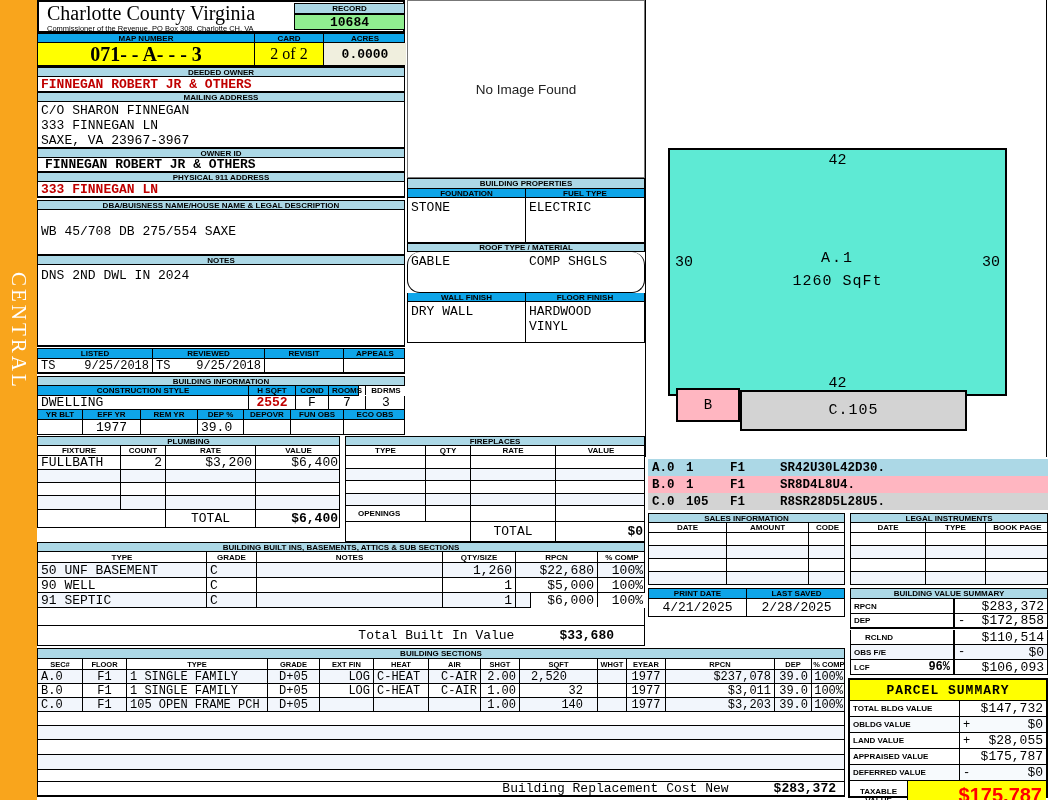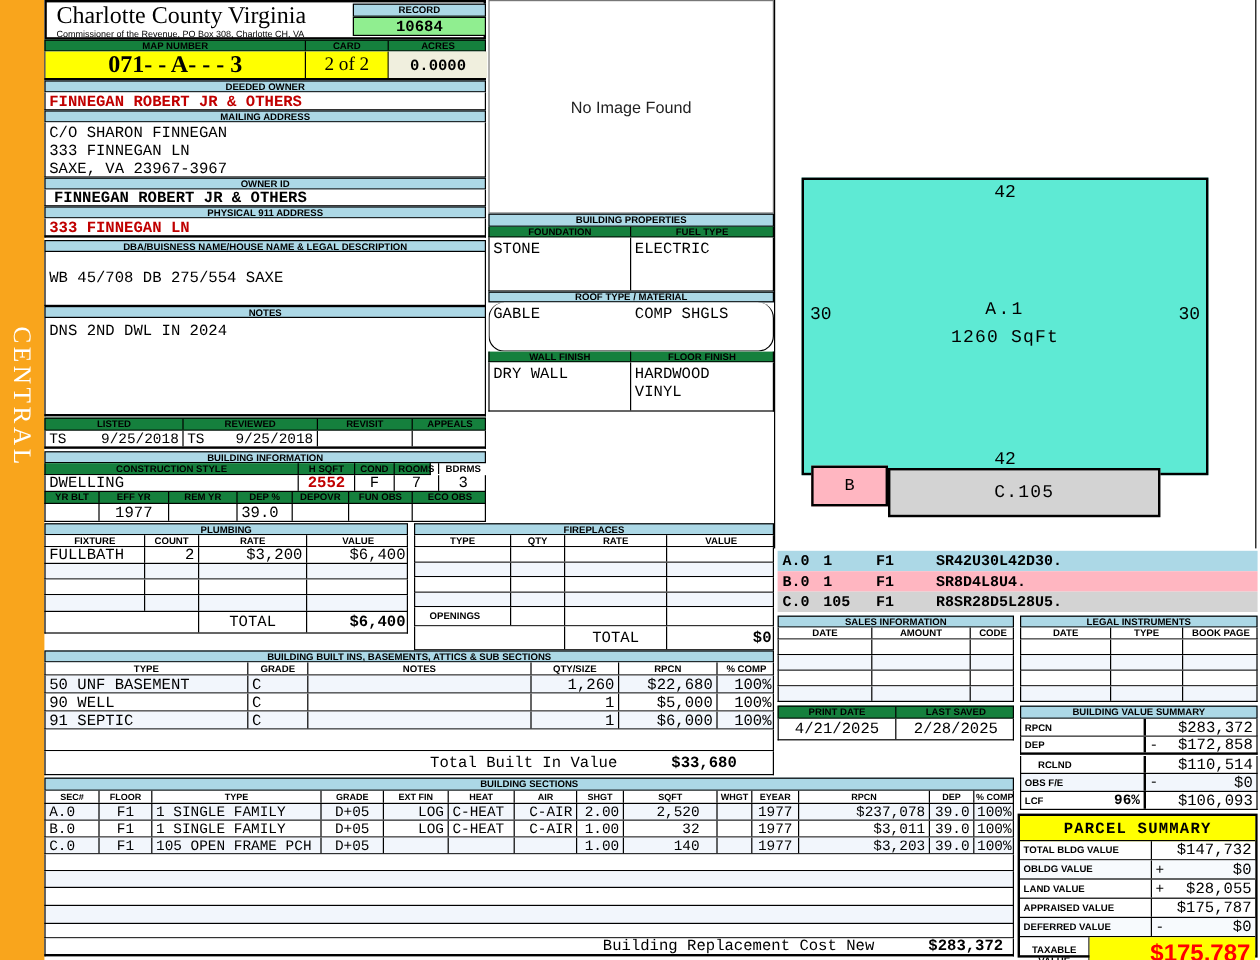--- a/index.html
+++ b/index.html
@@ -1,21 +1,21 @@
 <!DOCTYPE html>
 <html><head>
 <meta charset="utf-8">
 <style>
   html,body{margin:0;padding:0;background:#fff;}
   .app{position:relative;width:1050px;height:800px;background:#fff;overflow:hidden;
        font-family:"Liberation Sans",sans-serif;color:#000;}
   .a{position:absolute;box-sizing:border-box;}
   .bar{background:#ACD8E6;border:1px solid #000;font-weight:bold;font-size:8px;
        display:flex;align-items:center;justify-content:center;white-space:nowrap;overflow:hidden;}
-  .barsplit{background:#15803d;border:1px solid #000;display:grid;font-weight:bold;font-size:8px;}
+  .barsplit{background:#0ea5e9;border:1px solid #000;display:grid;font-weight:bold;font-size:8px;}
   .barsplit>div{display:flex;align-items:center;justify-content:center;border-right:1px solid #000;overflow:hidden;}
   .barsplit>div:last-child{border-right:none;}
   .row{display:grid;border:1px solid #000;border-top:none;background:#fff;}
   .row>.c{border-right:1px solid #000;}
   .row>.c:last-child{border-right:none;}
   .c{display:flex;align-items:center;padding:0 3px;overflow:hidden;white-space:nowrap;}
   .ac{justify-content:center;}
   .ar{justify-content:flex-end;}
   .m{font-family:"Liberation Mono",monospace;font-size:12px;}
   .m13{font-family:"Liberation Mono",monospace;font-size:13px;}
@@ -236,21 +236,21 @@
     <div class="c m13 ar">100%</div>
   </div>
   <div class="a row" style="left:37px;top:578px;width:608px;height:15px;grid-template-columns:169px 50px 186px 73px 82px 48px;">
     <div class="c m13">90 WELL</div>
     <div class="c m13">C</div>
     <div class="c m13"></div>
     <div class="c m13 ar">1</div>
     <div class="c m13 ar">$5,000</div>
     <div class="c m13 ar">100%</div>
   </div>
-  <div class="a row stripe" style="left:37px;top:593px;width:608px;height:15px;grid-template-columns:169px 50px 186px 73px 82px 48px;">
+  <div class="a row stripe" style="left:37px;top:593px;width:494px;height:15px;grid-template-columns:169px 50px 186px 73px 82px 48px;">
     <div class="c m13">91 SEPTIC</div>
     <div class="c m13">C</div>
     <div class="c m13"></div>
     <div class="c m13 ar">1</div>
     <div class="c m13 ar">$6,000</div>
     <div class="c m13 ar">100%</div>
   </div>
   <div class="a row" style="left:37px;top:608px;width:608px;height:18px;grid-template-columns:1fr;">
       <div class="c"></div>
     </div>
@@ -281,21 +281,21 @@
   </div>
   <div class="a row stripe" style="left:37px;top:670px;width:808px;height:14px;grid-template-columns:45px 44px 141px 52px 54px 55px 52px 39px 78px 29px 39px 109px 37px 34px;">
     <div class="c m">A.0</div>
     <div class="c m ac">F1</div>
     <div class="c m">1 SINGLE FAMILY</div>
     <div class="c m ac">D+05</div>
     <div class="c m ar">LOG</div>
     <div class="c m">C-HEAT</div>
     <div class="c m ar">C-AIR</div>
     <div class="c m ar">2.00</div>
-    <div class="c m ar" style="padding-right:14px;">2,520</div>
+    <div class="c m ar" style="padding-right:30px;">2,520</div>
     <div class="c m"></div>
     <div class="c m ac">1977</div>
     <div class="c m ar">$237,078</div>
     <div class="c m ar">39.0</div>
     <div class="c m ar">100%</div>
   </div>
   <div class="a row" style="left:37px;top:684px;width:808px;height:14px;grid-template-columns:45px 44px 141px 52px 54px 55px 52px 39px 78px 29px 39px 109px 37px 34px;">
     <div class="c m">B.0</div>
     <div class="c m ac">F1</div>
     <div class="c m">1 SINGLE FAMILY</div>

